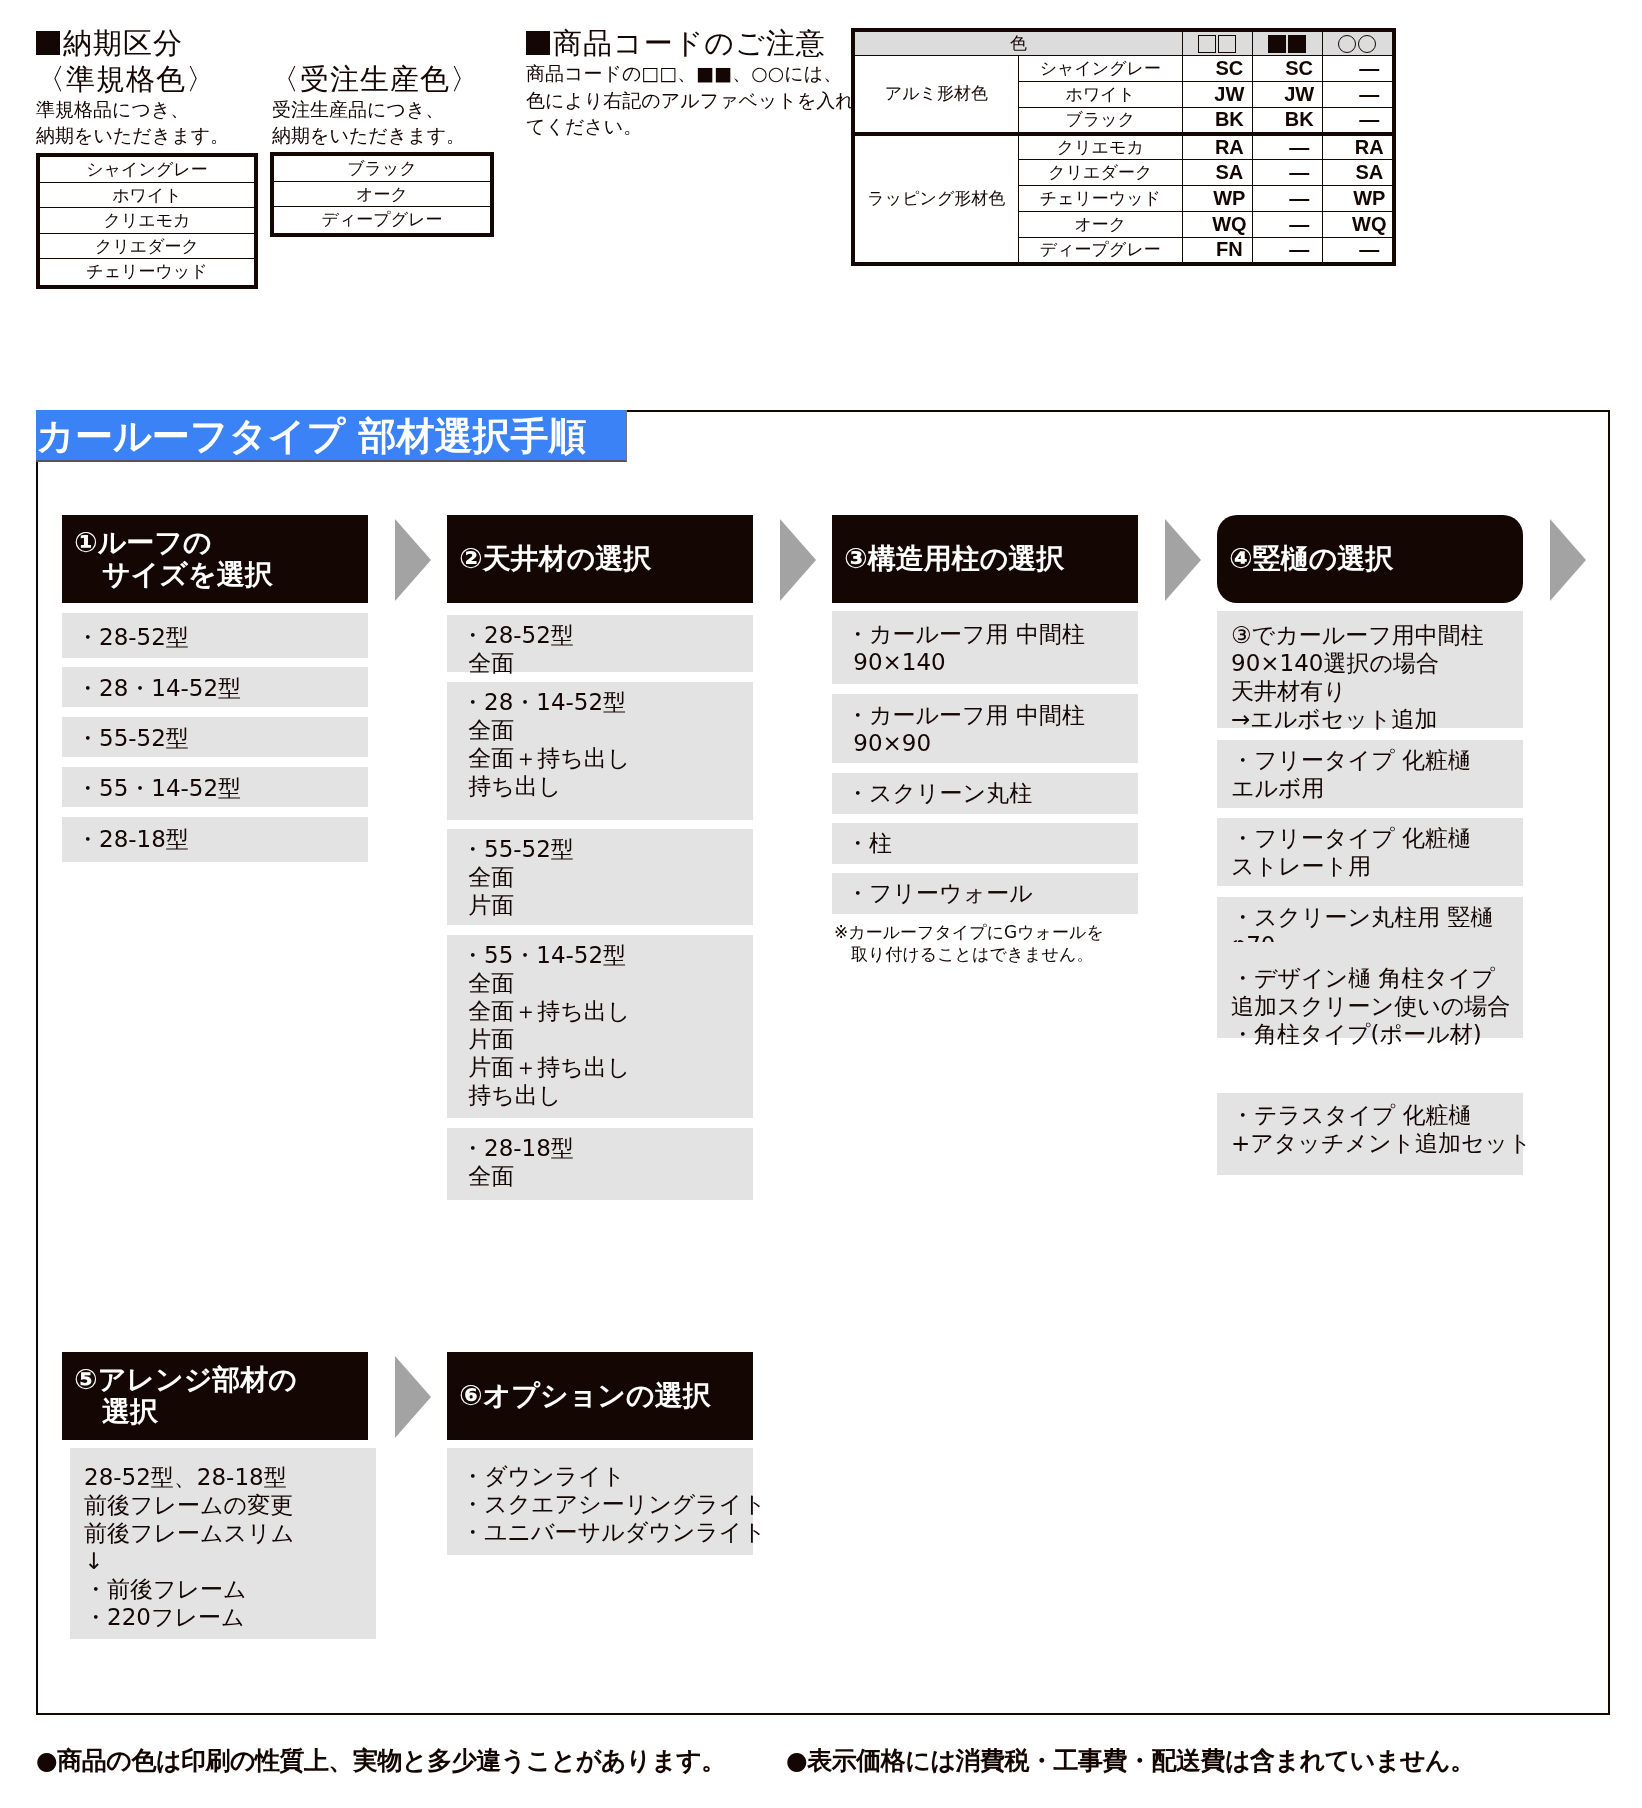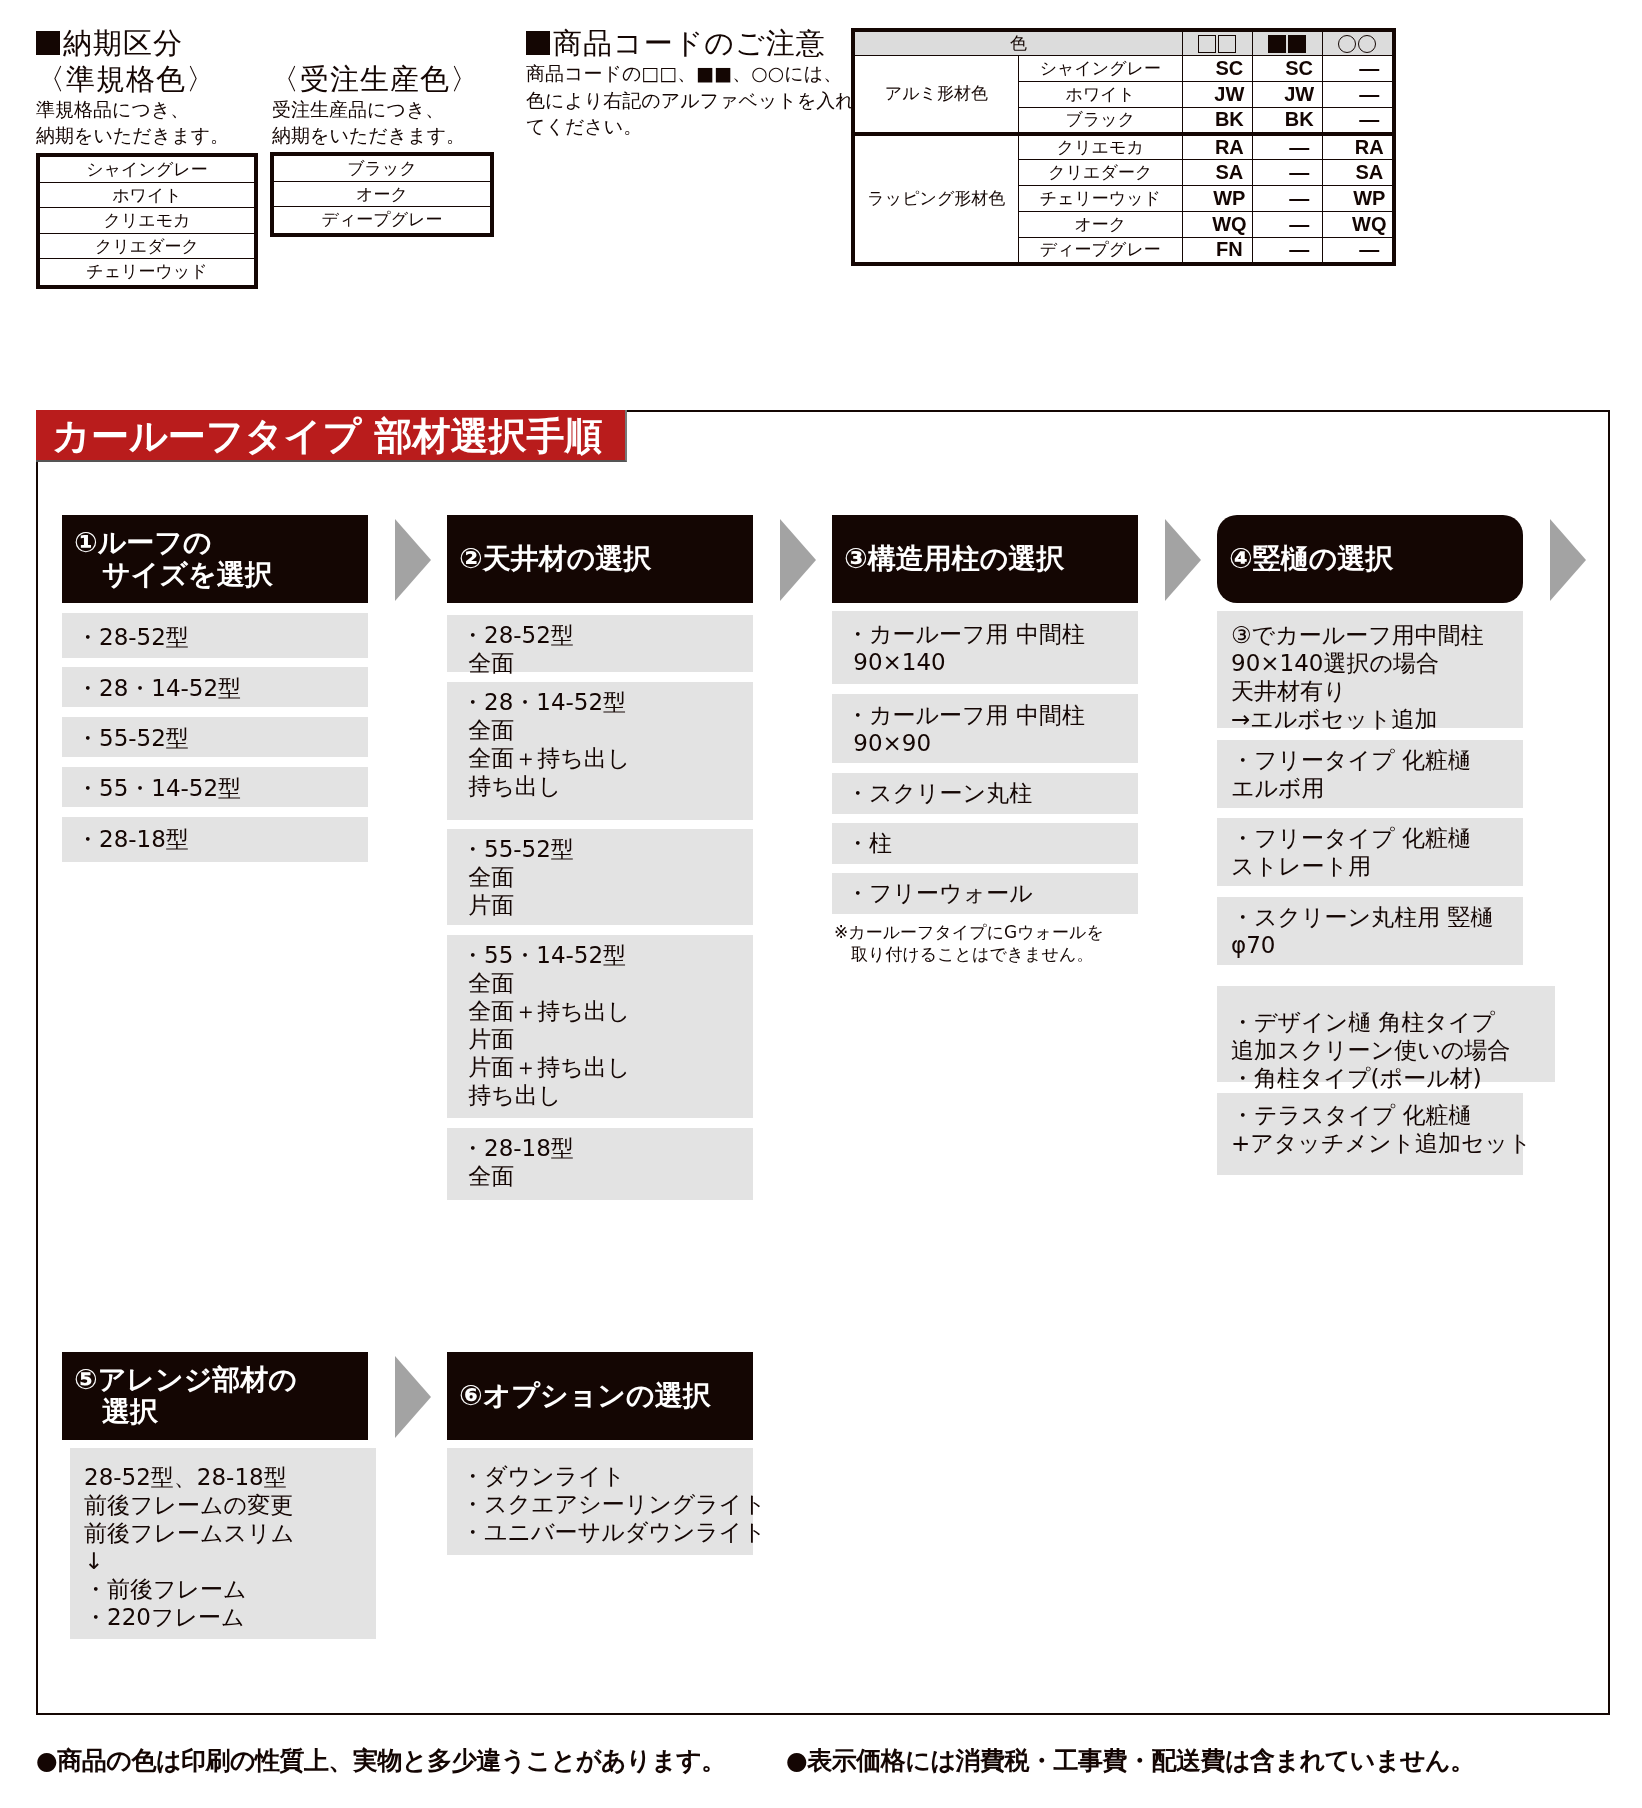--- a/index.html
+++ b/index.html
@@ -25,22 +25,22 @@
   table.codes tr.head td { background: #dcdcdc; height: 24px; }
   table.codes tr.group-break td { border-top: 4px solid #140603; }
   .sym { display:inline-block; width: 18px; height: 18px; margin: 0 1px; vertical-align: -3px; }
   .sym.open { border: 1.5px solid #140603; }
   .sym.fill { background: #140603; }
   .sym.circle { border: 1.5px solid #140603; border-radius: 50%; }
 
   
   .panel { left: 36px; top: 410px; width: 1574px; height: 1305px; border: 2px solid #140603; }
   .panel-title {
-    left: 36px; top: 410px; width: 591px; height: 52px; background: #b91c1c; color: #fff;
-    font-size: 38px; font-weight: bold; line-height: 52px; padding-left: 16px; white-space: nowrap;
+    left: 36px; top: 410px; width: 591px; height: 52px; background: #3b82f6; color: #fff;
+    font-size: 38px; font-weight: bold; line-height: 52px; white-space: nowrap;
     border-right: 2px solid #777; border-bottom: 2px solid #555;
   }
 
   .step-head {
     width: 306px; height: 88px; background: #140603; color: #fff; font-weight: bold;
     font-size: 28px; line-height: 32px; display: flex; align-items: center; padding-left: 12px; white-space: pre;
   }
   .arrow { width: 0; height: 0; border-top: 41px solid transparent; border-bottom: 41px solid transparent; border-left: 36px solid #a3a3a3; }
 
   .item {
@@ -205,21 +205,21 @@
 <div class="item" style="left:1217px; top:611px; width:306px; height:117px; ">③でカールーフ用中間柱
 90×140選択の場合
 天井材有り
 →エルボセット追加</div>
 <div class="item" style="left:1217px; top:740px; width:306px; height:68px; padding-top:6px;">・フリータイプ 化粧樋
 エルボ用</div>
 <div class="item" style="left:1217px; top:818px; width:306px; height:68px; padding-top:6px;">・フリータイプ 化粧樋
 ストレート用</div>
 <div class="item" style="left:1217px; top:897px; width:306px; height:68px; padding-top:6px;">・スクリーン丸柱用 竪樋
 φ70</div>
-<div class="item" style="left:1217px; top:986px; width:338px; height:96px; padding-top:22px;">・デザイン樋 角柱タイプ
+<div class="item" style="left:1217px; top:942px; width:306px; height:96px; padding-top:22px;">・デザイン樋 角柱タイプ
 追加スクリーン使いの場合
 ・角柱タイプ(ポール材)</div>
 <div class="item" style="left:1217px; top:1093px; width:306px; height:82px; padding-top:8px;">・テラスタイプ 化粧樋
 +アタッチメント追加セット</div>
 
 <div class="abs arrow" style="left:1550px; top:519px;"></div>
 
 <div class="abs step-head" style="left:62px; top:1352px;">⑤アレンジ部材の
 　選択</div>
 <div class="item" style="left:62px; top:1448px; width:306px; height:191px; padding-top:15px;margin-left:8px;">28-52型、28-18型

